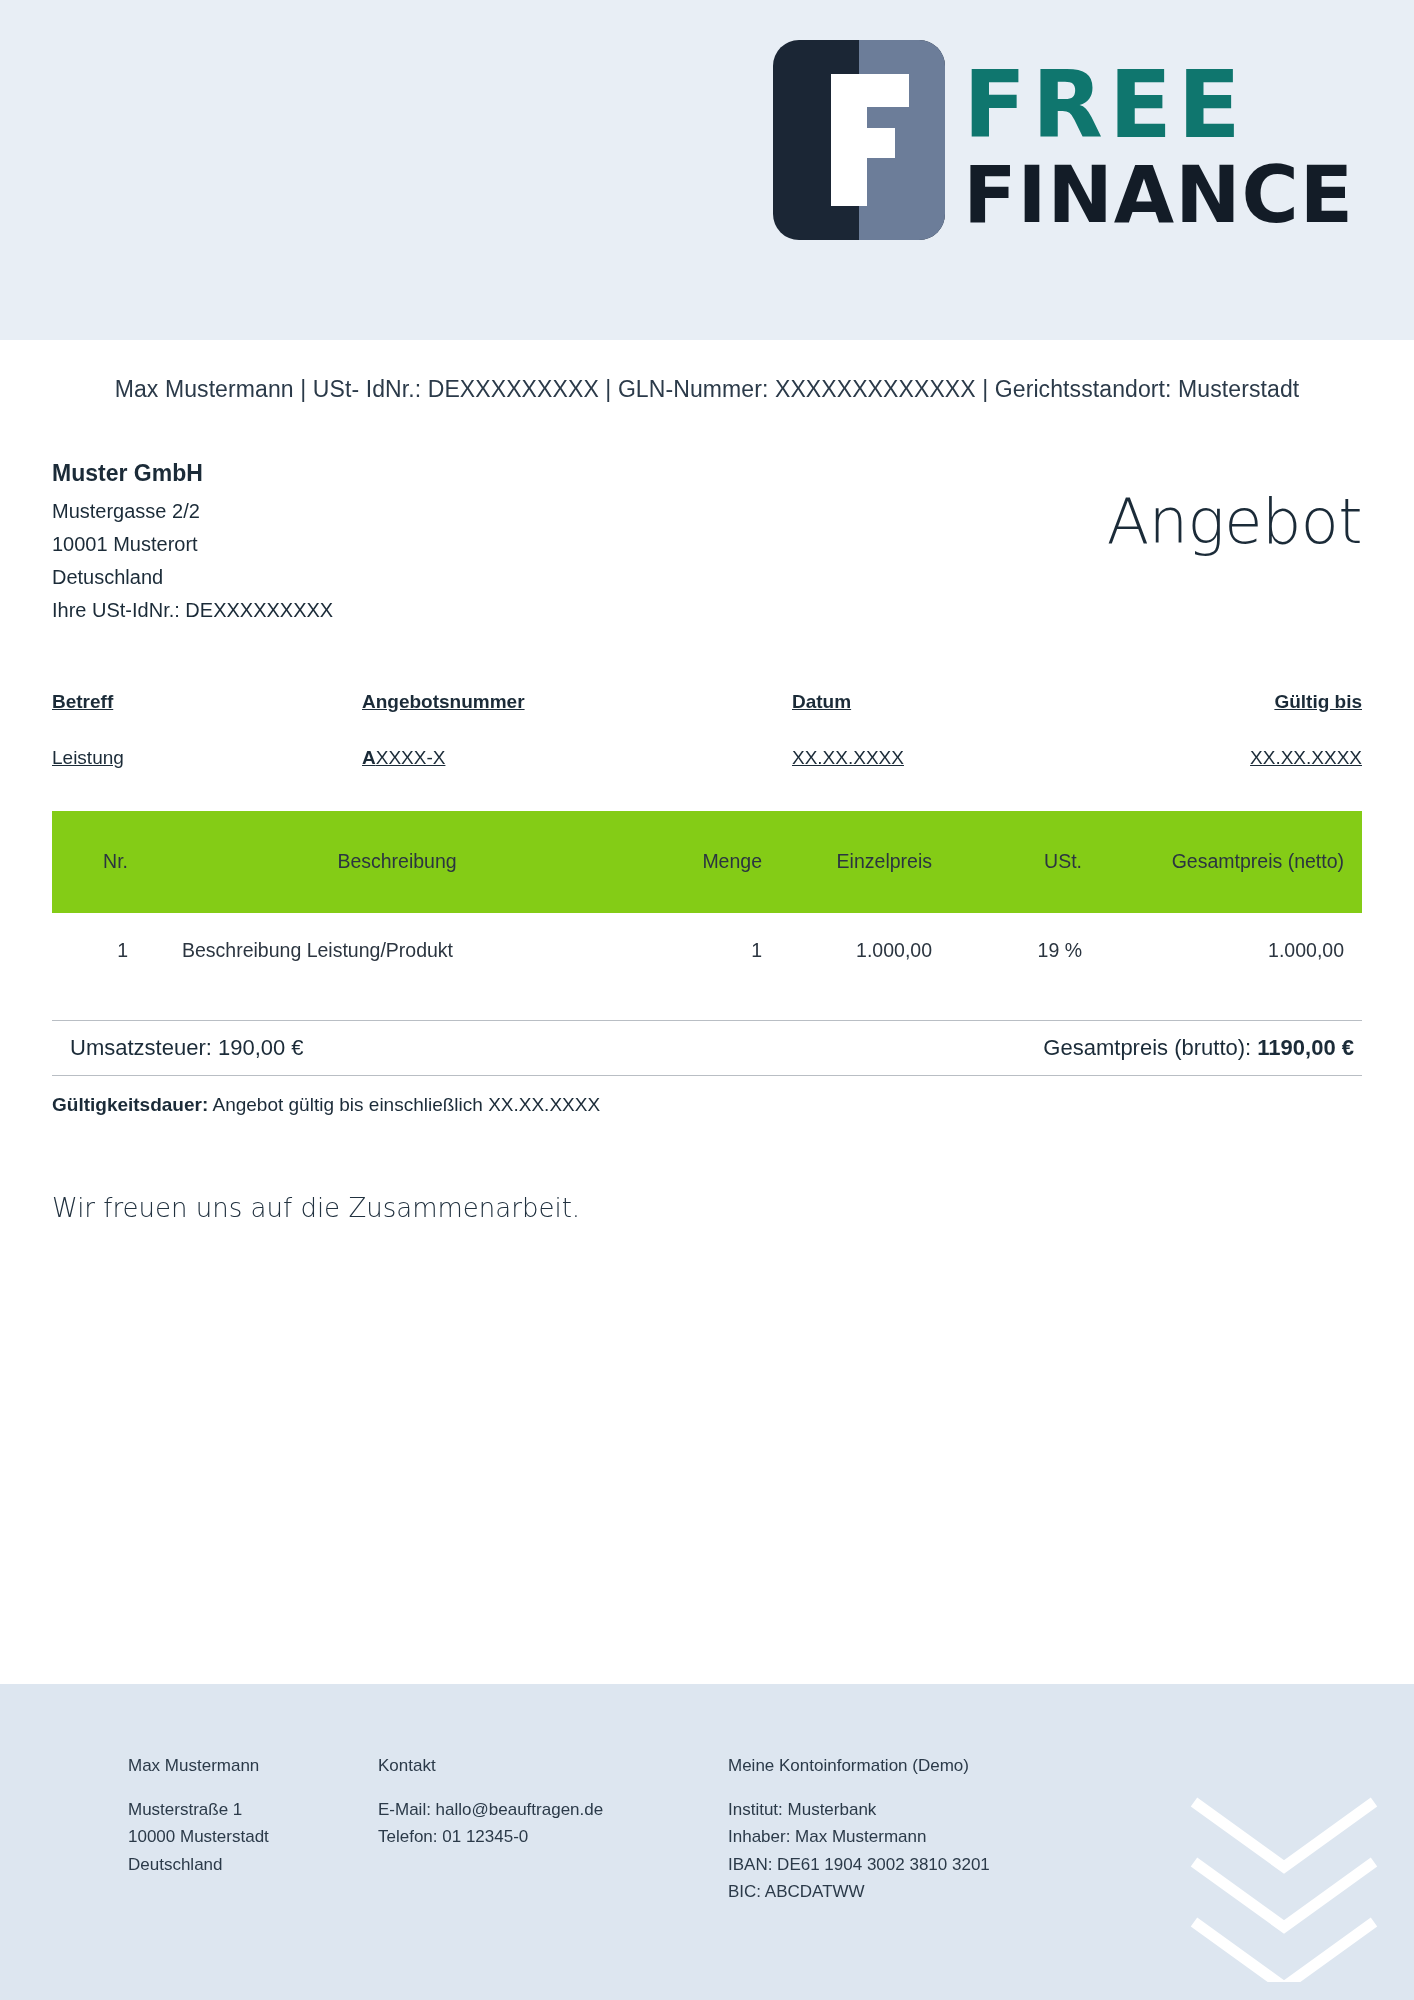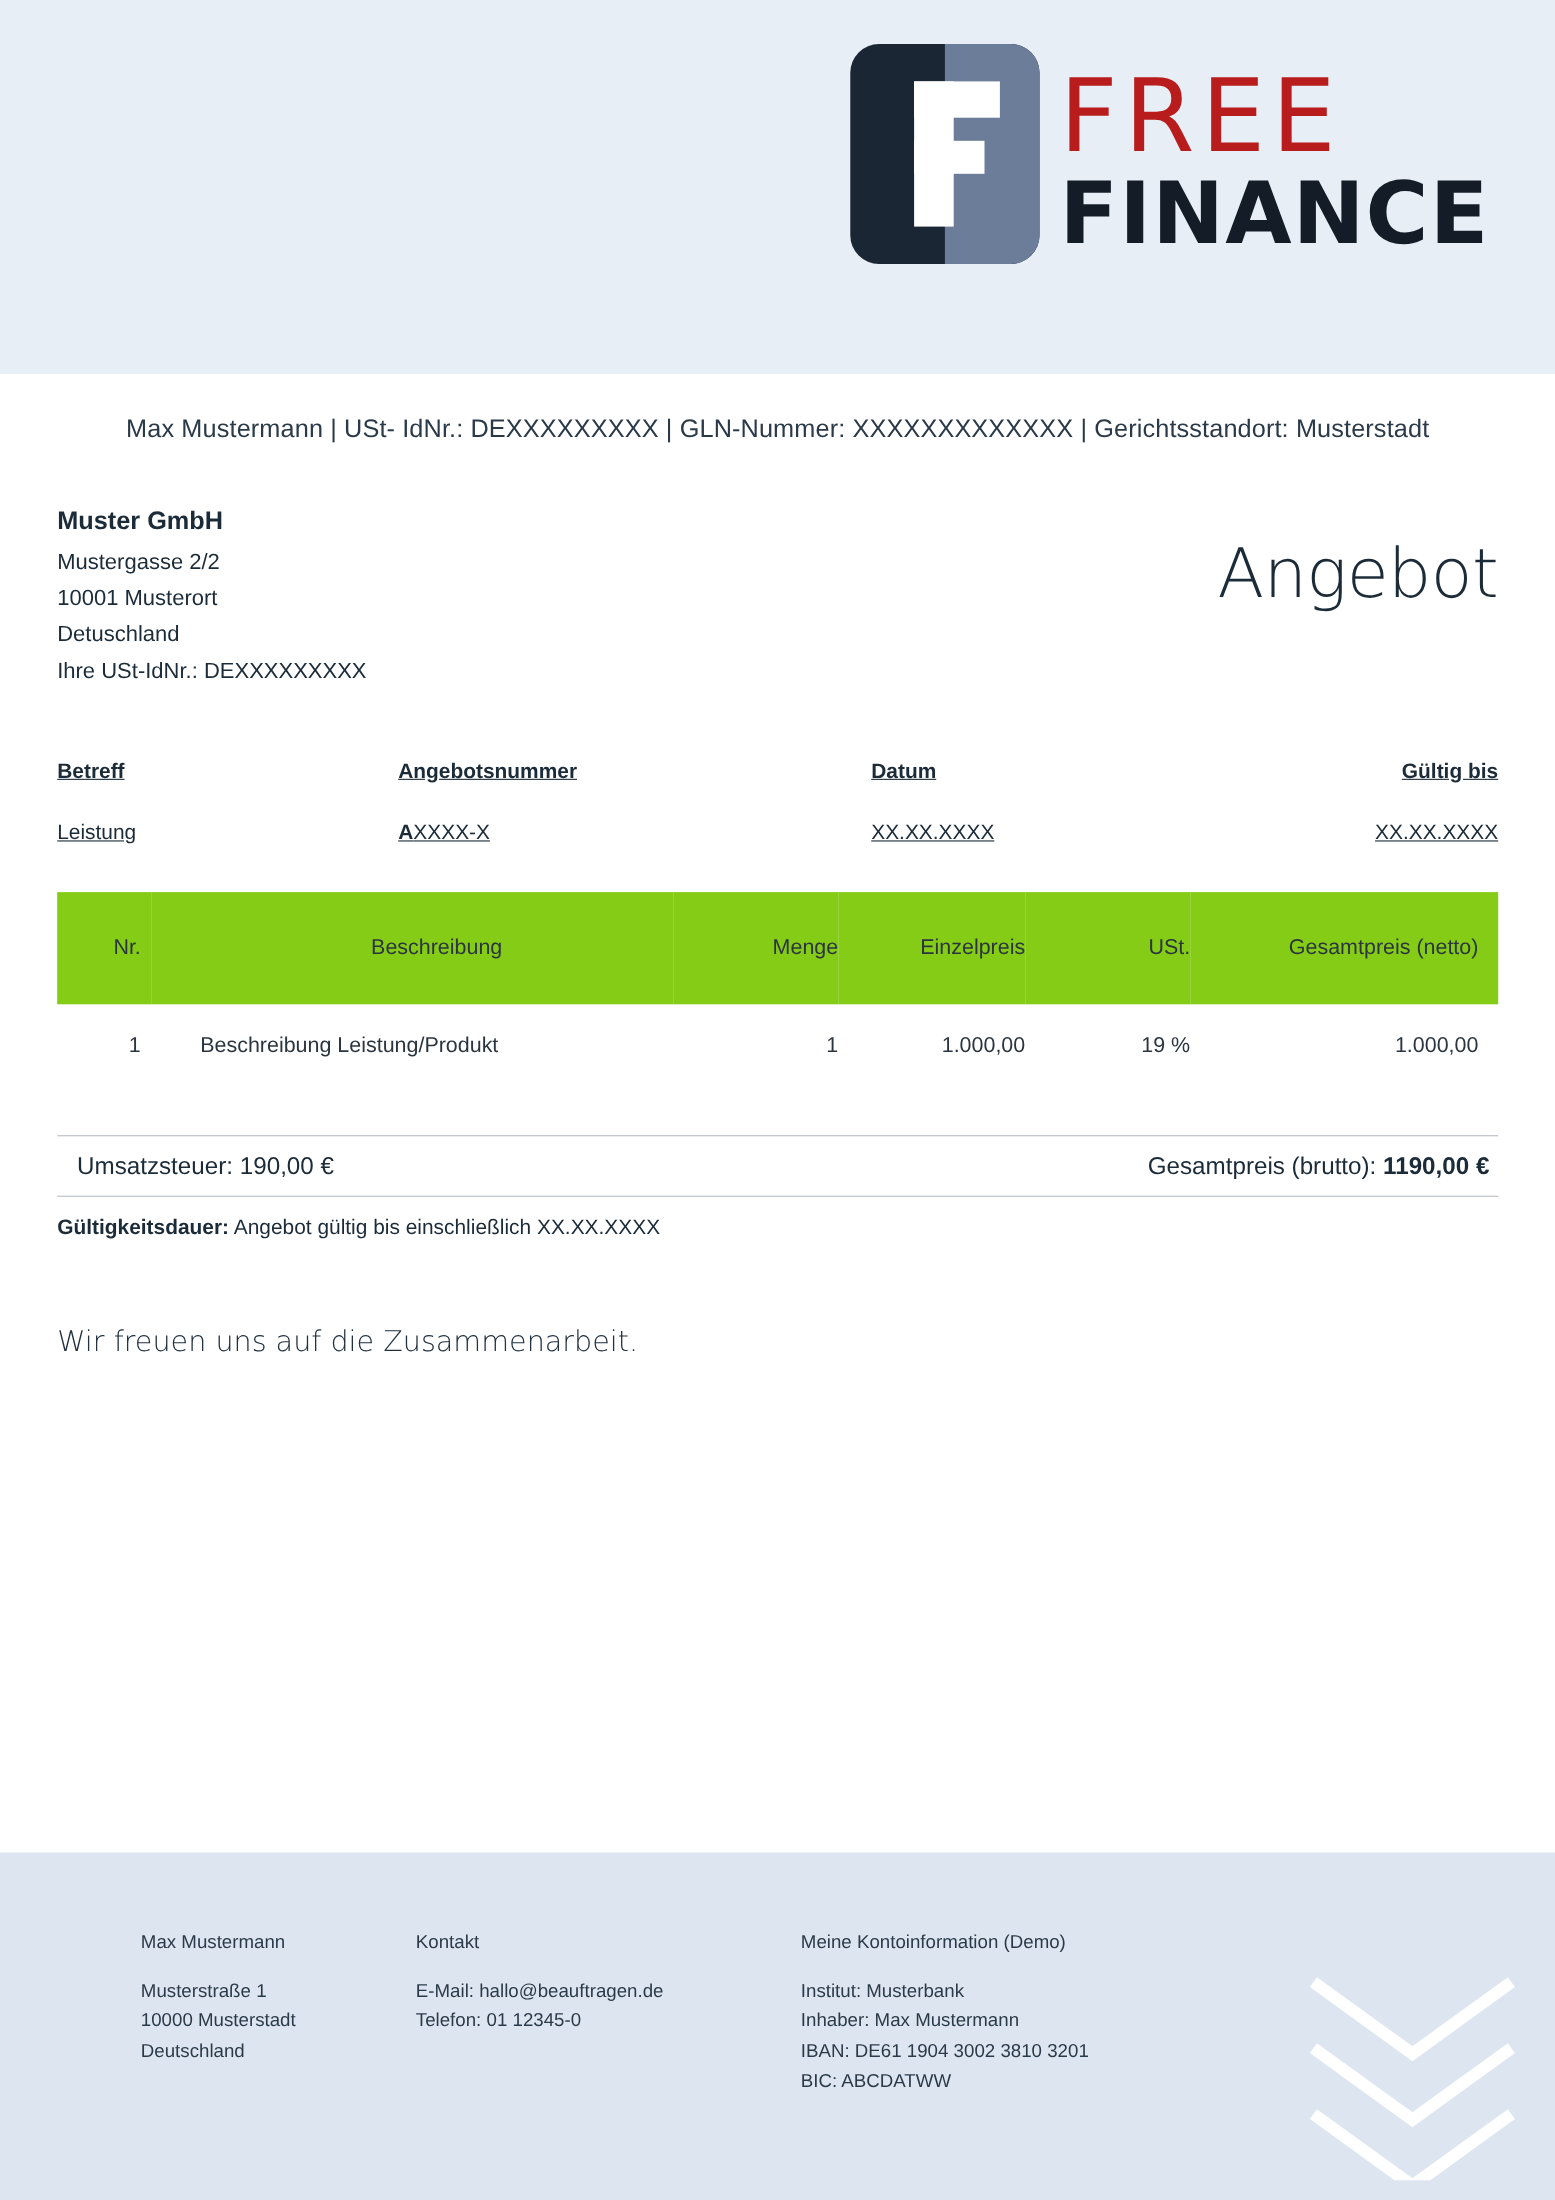--- a/index.html
+++ b/index.html
@@ -70,22 +70,22 @@
   .logo-text {
     margin-left: 18px;
     display: flex;
     flex-direction: column;
     justify-content: center;
   }
   .logo-free {
     font-size: 92px;
     letter-spacing: 6px;
     line-height: 0.98;
-    color: #b91c1c;
-    font-weight: 400;
+    color: #0f766e;
+    font-weight: 700;
     font-family: "DejaVu Sans", sans-serif;
   }
   .logo-finance {
     font-size: 78px;
     letter-spacing: 1px;
     line-height: 1.0;
     color: #131c27;
     font-weight: 700;
     font-family: "DejaVu Sans", sans-serif;
     margin-top: 4px;
@@ -169,21 +169,21 @@
   table.items tbody td.c-ust { text-align: right; }
   table.items tbody td.c-gesamt { text-align: right; padding-right: 18px; }
 
   .totals {
     display: flex;
     justify-content: space-between;
     align-items: center;
     border-top: 1px solid #b9bec4;
     border-bottom: 1px solid #b9bec4;
     padding: 14px 8px 14px 18px;
-    margin-top: 44px;
+    margin-top: 32px;
     font-size: 22px;
     color: #1b2b38;
   }
   .totals .brutto b { font-weight: 700; }
 
   .validity {
     margin-top: 18px;
     font-size: 19px;
   }
   .validity b { font-weight: 700; }

